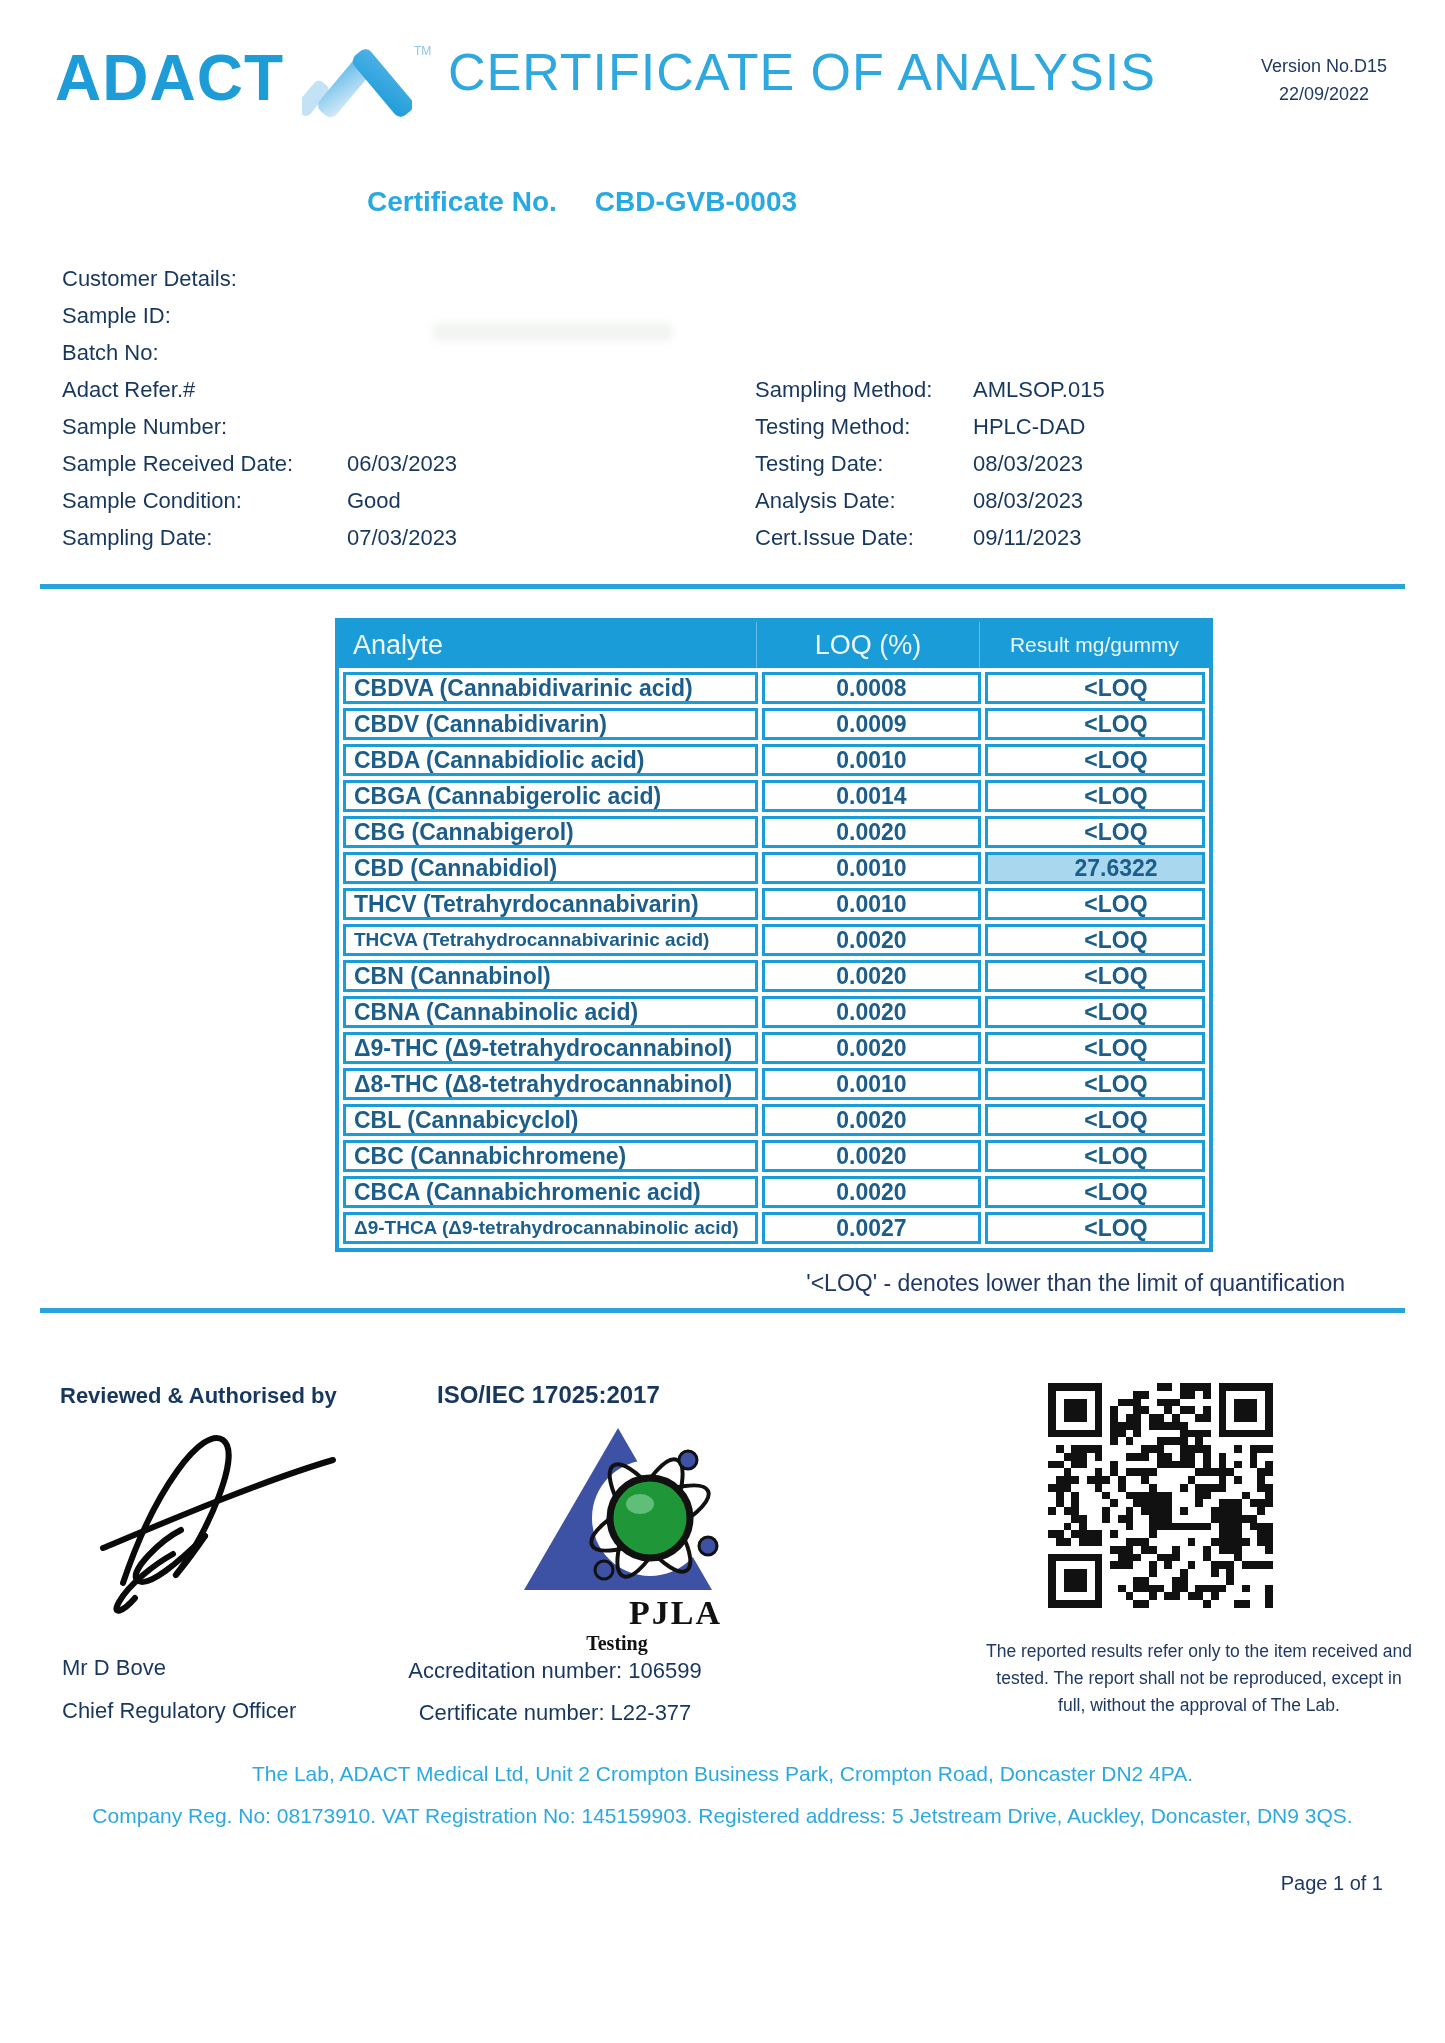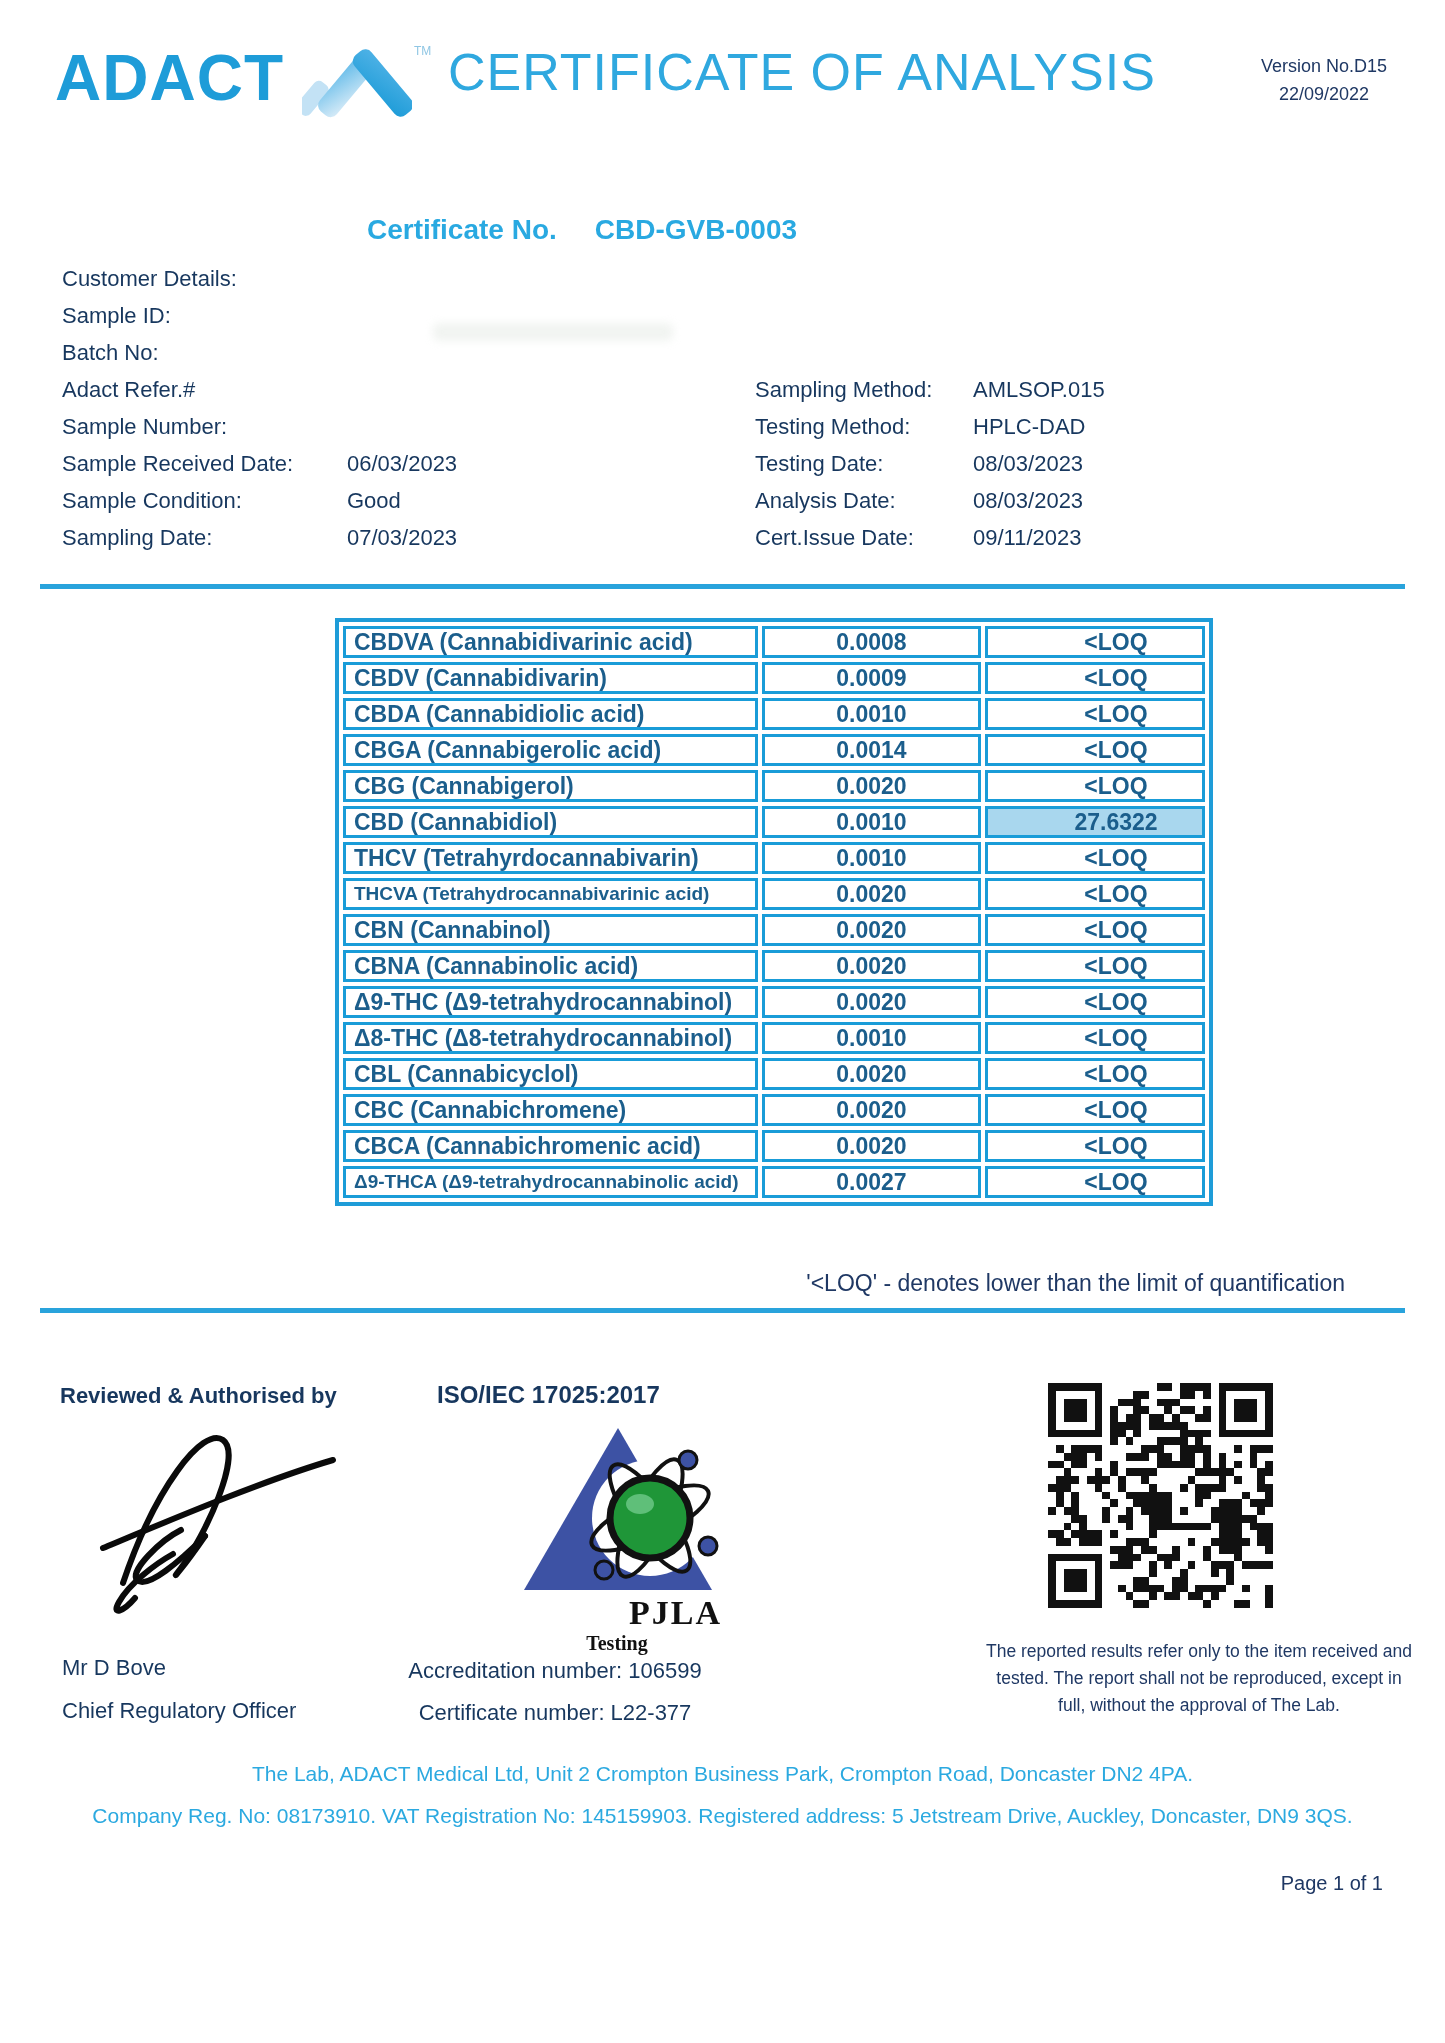--- a/index.html
+++ b/index.html
@@ -12,21 +12,21 @@
   .logo-row { position:absolute; left:55px; top:36px; display:flex; align-items:flex-start; }
   .logo-word { font-size:64px; font-weight:600; color:#1e9cd8; letter-spacing:1px; line-height:84px; }
   .logo-mark { margin-left:18px; margin-top:2px; }
   .logo-tm { font-size:12px; color:#8fc6e4; margin-left:2px; margin-top:8px; font-weight:400; }
   .doc-title { position:absolute; left:448px; top:42px; font-size:52px; font-weight:400;
     color:#2fa8df; letter-spacing:1px; white-space:nowrap; }
   .version-box { position:absolute; right:58px; top:52px; text-align:center;
     color:#1f3864; font-size:18px; line-height:28px; }
   
   .cert-line { position:absolute; left:0; top:186px; width:1164px; text-align:center;
-    font-size:28px; font-weight:700; color:#29a9e1; white-space:nowrap;margin-top:28px; }
+    font-size:28px; font-weight:700; color:#29a9e1; white-space:nowrap; }
   .cert-line .cert-num { margin-left:38px; }
   
   .details-left  { position:absolute; left:62px;  top:260px; }
   .details-right { position:absolute; left:755px; top:371px; }
   .d-row { display:flex; height:37px; align-items:center; font-size:22px; color:#17375e; white-space:nowrap; }
   .details-left  .d-label { width:285px; }
   .details-right .d-label { width:218px; }
   .smudge { position:absolute; left:433px; top:323px; width:240px; height:18px;
     background:rgba(205,215,205,0.28); filter:blur(4px); border-radius:6px; }
   
@@ -160,20 +160,25 @@
       </div>
       <div class="d-row">
         <span class="d-label">Cert.Issue Date:</span>
         <span class="d-value">09/11/2023</span>
       </div>
     </div>
 
   <div class="rule rule-1"></div>
 
   <div class="coa-table">
+    <div class="t-header">
+      <div class="th th-analyte">Analyte</div>
+      <div class="th th-loq">LOQ (%)</div>
+      <div class="th th-result">Result mg/gummy</div>
+    </div>
     <div class="t-body" id="t-body">
         <div class="t-row">
           <div class="td td-analyte">CBDVA (Cannabidivarinic acid)</div>
           <div class="td td-loq">0.0008</div>
           <div class="td td-result">&lt;LOQ</div>
         </div>
         <div class="t-row">
           <div class="td td-analyte">CBDV (Cannabidivarin)</div>
           <div class="td td-loq">0.0009</div>
           <div class="td td-result">&lt;LOQ</div>

